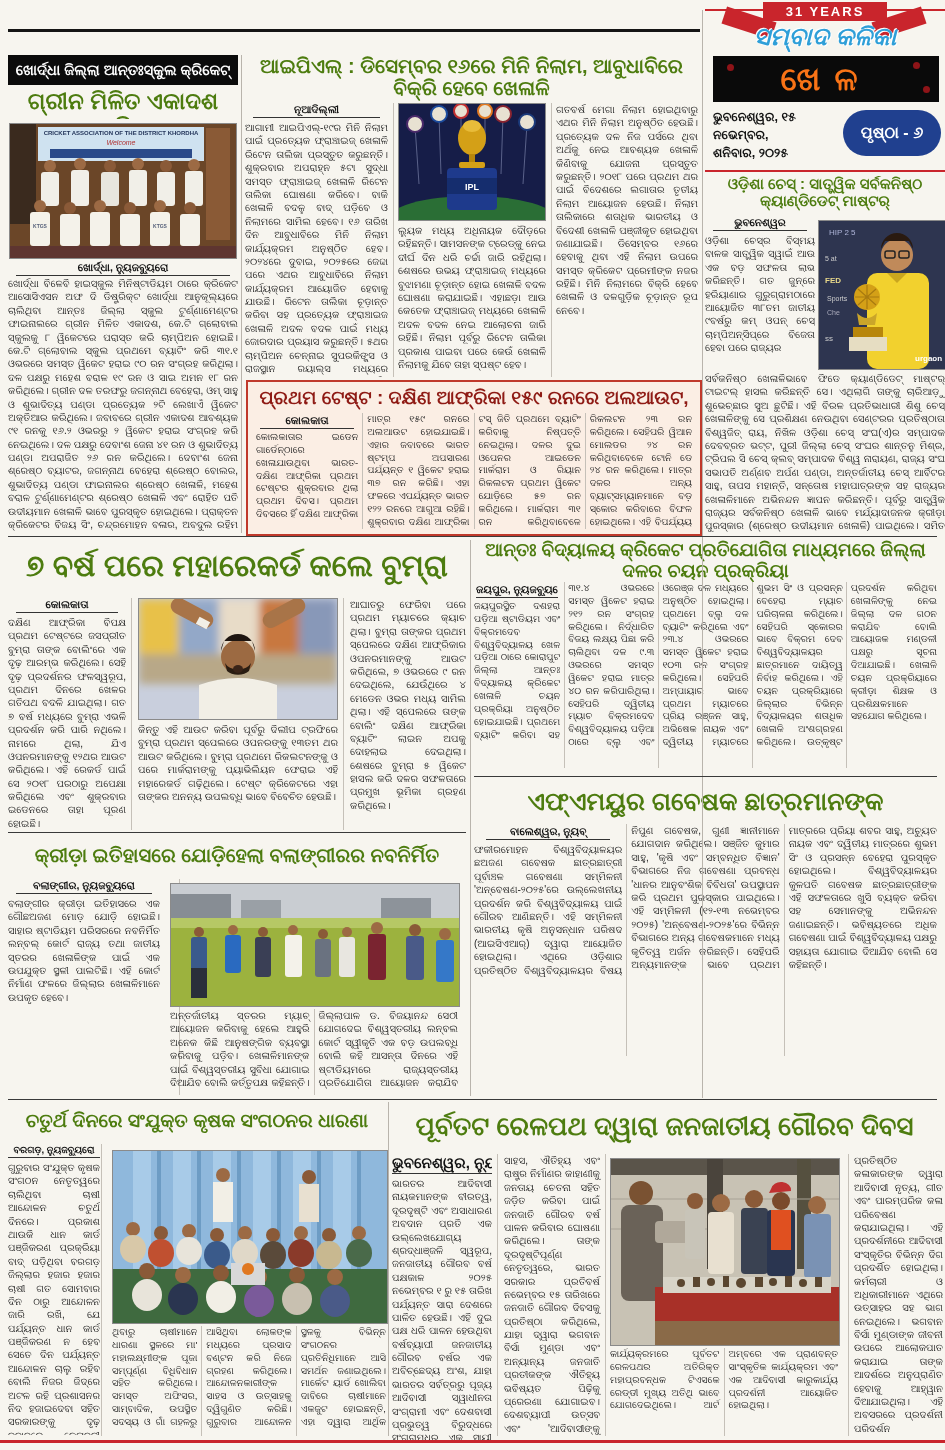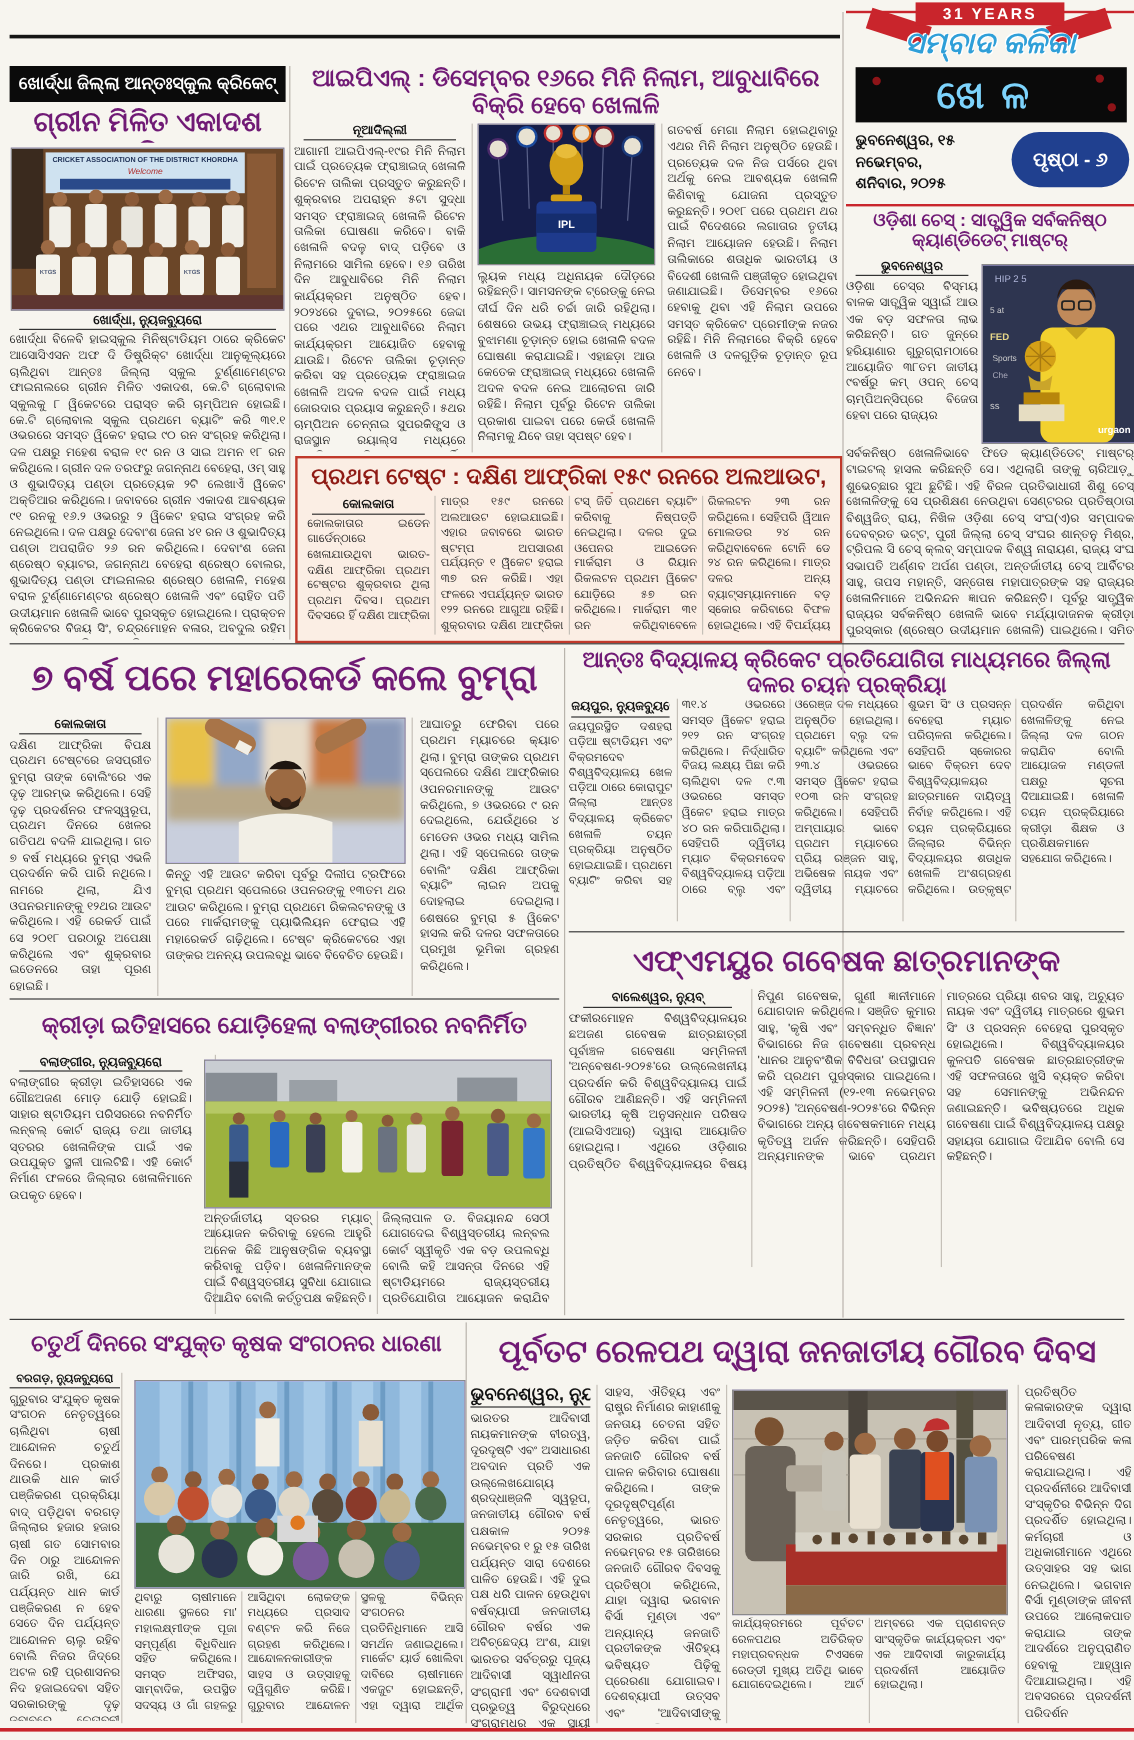--- a/index.html
+++ b/index.html
@@ -2,41 +2,41 @@
 <html><head>
 <meta charset="utf-8">
 <style>
   html,body{margin:0;padding:0;background:#e9e7e1;}
   #page{position:relative;width:945px;height:1450px;background:#f7f5ef;overflow:hidden;
         font-family:"Liberation Sans","DejaVu Sans",sans-serif;color:#1c1c1c;}
   .abs{position:absolute;}
   .rule-h{position:absolute;background:#3a3a3a;height:1px;}
   .rule-v{position:absolute;background:#b9b4ac;width:1px;}
   .red{background:#c9252c !important;}
-  .headline{font-weight:bold;color:#701a75;text-align:center;line-height:1.12;overflow:hidden;}
+  .headline{font-weight:bold;color:#4d7c0f;text-align:center;line-height:1.12;overflow:hidden;}
   .kicker{background:#0b0b0b;color:#fff;font-weight:bold;text-align:center;overflow:hidden;}
   .dateline{font-weight:bold;font-size:10.5px;text-align:center;color:#111;
             border-bottom:1px solid #333;padding-bottom:1px;margin:0 8px 3px 8px;overflow:hidden;white-space:nowrap;}
   .body-txt{font-size:10px;line-height:1.34;text-align:justify;color:#222;overflow:hidden;}
   .cols2{column-count:2;column-gap:9px;column-rule:1px solid #c5c0b8;}
   .cols3{column-count:3;column-gap:9px;column-rule:1px solid #c5c0b8;}
   .cols4{column-count:4;column-gap:9px;column-rule:1px solid #c5c0b8;}
   .cols5{column-count:5;column-gap:8px;column-rule:1px solid #c5c0b8;}
   .photo{position:absolute;overflow:hidden;border:1px solid #8a8a8a;background:#c4b5fd;}
   .redbox{position:absolute;border:2px solid #c0392b;background:#fbeee4;overflow:hidden;}
   .redbox .headline{color:#8e1a14;}
   .mast-date{font-size:12.5px;font-weight:bold;line-height:1.45;color:#111;overflow:hidden;}
   .badge{background:#20408f;color:#fff;font-weight:bold;text-align:center;border-radius:26px;
          display:flex;align-items:center;justify-content:center;font-size:16px;overflow:hidden;}
   .ribbon-band{background:#c9252c;color:#fff;font-weight:bold;font-size:13px;letter-spacing:2px;
                text-align:center;line-height:19px;overflow:hidden;}
   .ribbon-tail{background:#c9252c;}
   .paper-name{color:#2f9fd8;font-weight:bold;font-style:italic;font-size:25px;text-align:center;
               text-shadow:1px 1px 0 #fff,-1px -1px 0 #fff;overflow:hidden;white-space:nowrap;}
-  .logo-box{background:#0a0a0a;color:#7dd3fc;font-weight:bold;text-align:center;overflow:hidden;position:absolute;}
+  .logo-box{background:#0a0a0a;color:#f97316;font-weight:bold;text-align:center;overflow:hidden;position:absolute;}
 </style>
 </head>
 <body>
 
 <div id="page">
 
   <div class="abs" style="left:8px;top:29px;width:692px;height:3px;background:#151515;"></div>
   <div class="abs red" style="left:705px;top:9px;width:240px;height:2px;"></div>
   <div class="abs red" style="left:705px;top:170px;width:240px;height:2px;"></div>
 

